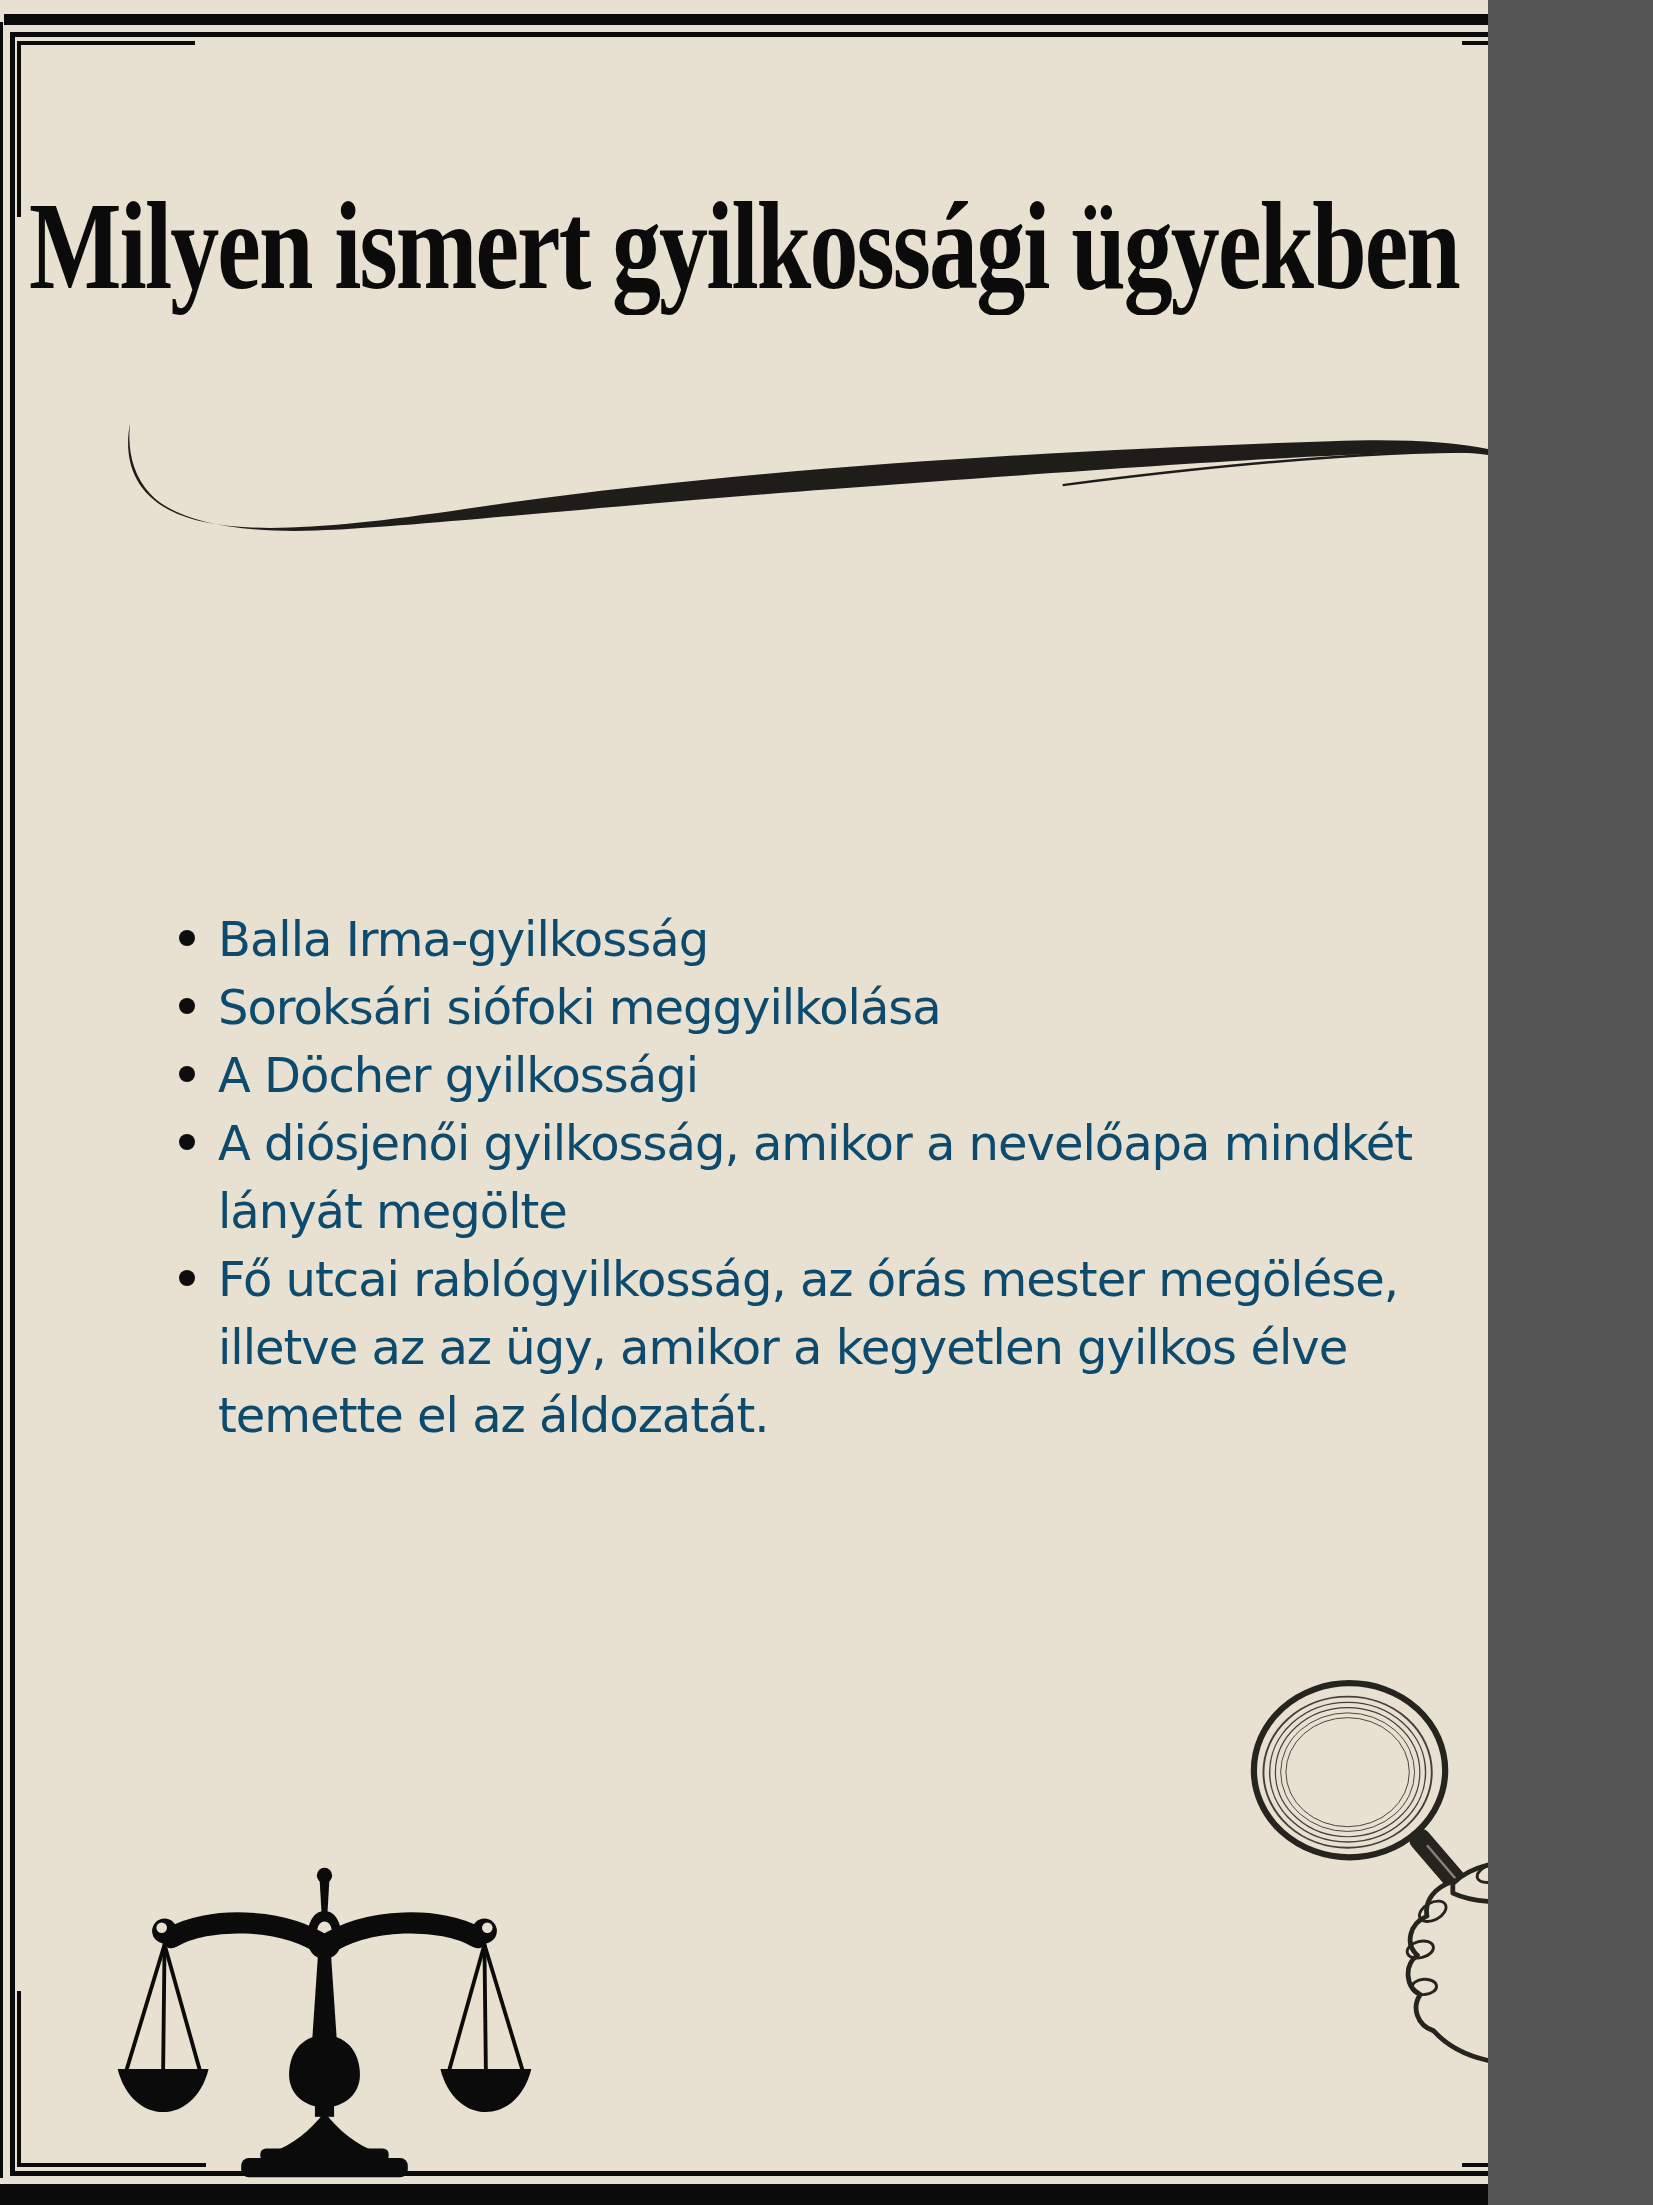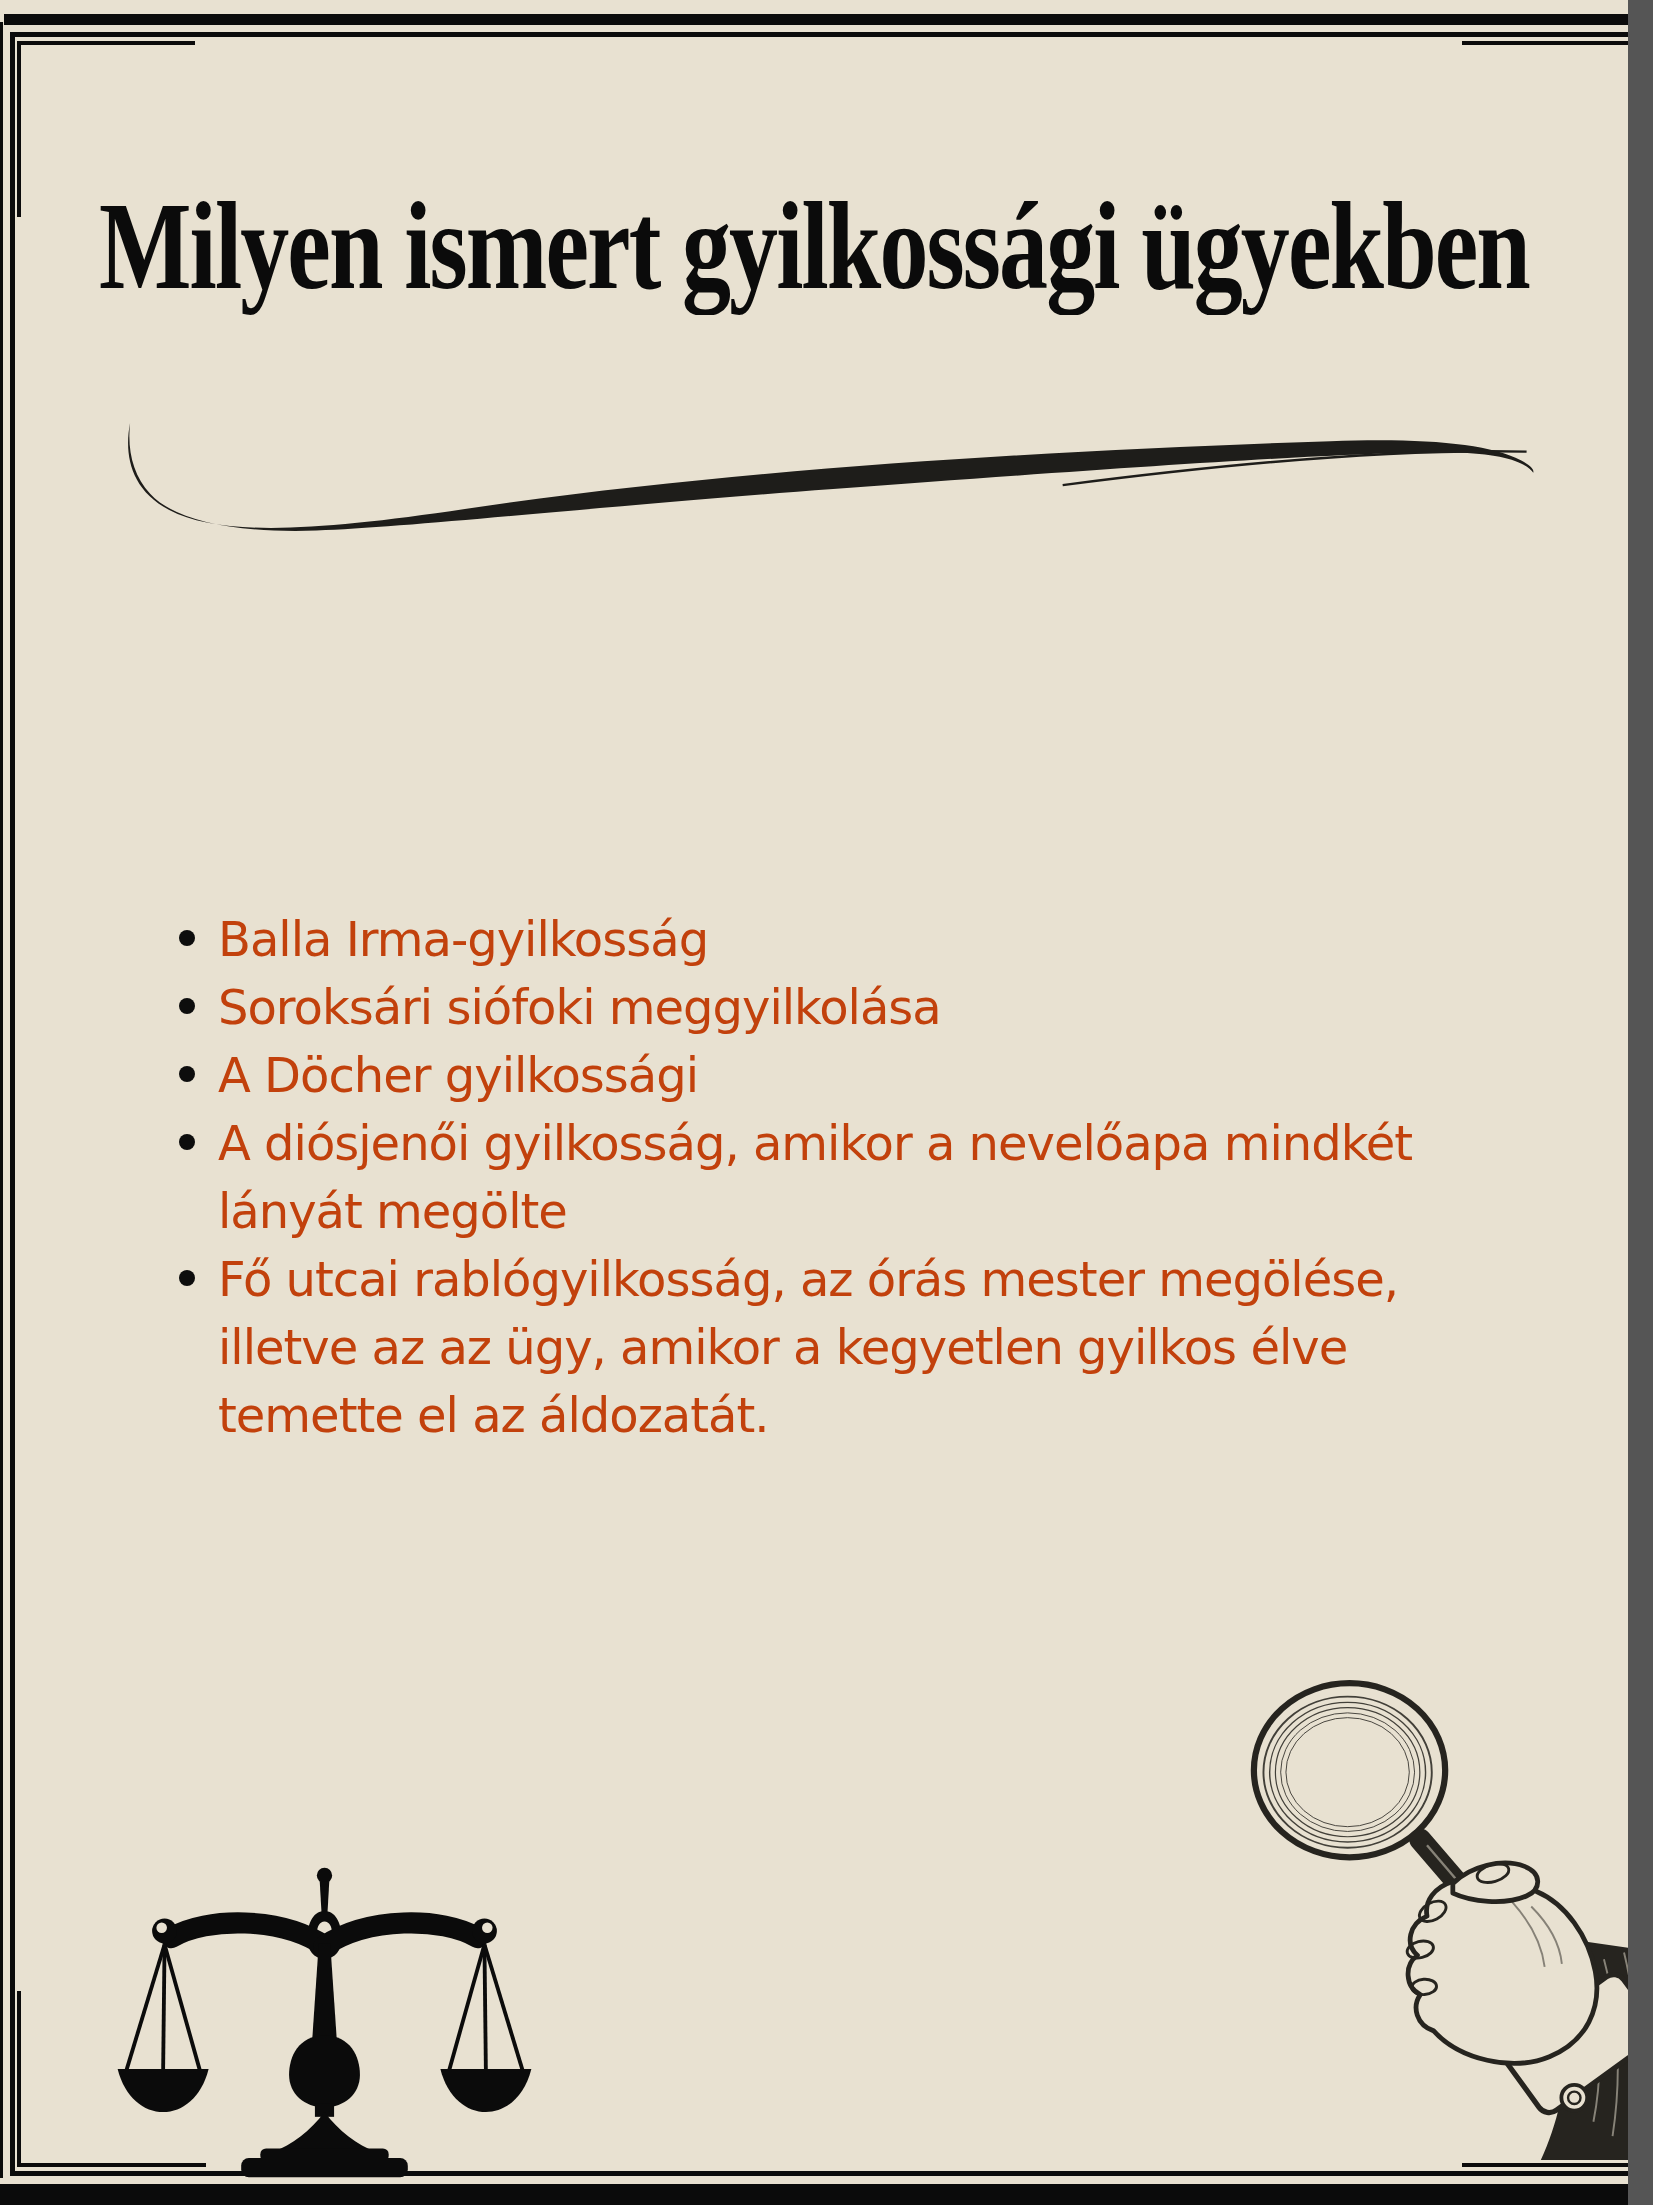--- a/index.html
+++ b/index.html
@@ -1,18 +1,18 @@
 <!DOCTYPE html>
 <html style="font-size:7.7px"><head>
 <meta charset="utf-8">
 <style>
   html,body{margin:0;padding:0;background:#555;}
   .poster{
     position:relative;
-    width:1628px;height:2205px;
+    width:1488px;height:2205px;
     background:#E8E1D1;
     overflow:hidden;
     font-family:"Liberation Serif",serif;
     color:#0B0B0B;
   }
   
   .frame-part{position:absolute;background:#0B0B0B;z-index:1;}
   .f-topbar{left:3.8px;top:14px;width:1645px;height:11px;}
   .f-bottombar{left:0;top:2184px;width:1654px;height:21.5px;}
   .f-outer-left{left:0;top:22px;width:2.9px;height:2156px;}
@@ -33,21 +33,21 @@
   .title-line{height:141px;line-height:141px;font-size:98px;white-space:nowrap;}
   .title-line>span{display:inline-block;transform:scaleY(1.28);transform-origin:center;}
 
   .subtitle{position:absolute;left:0;right:0;top:585px;text-align:center;z-index:2;
             font-weight:bold;letter-spacing:-1px;}
   .subtitle-line{height:85px;line-height:85px;font-size:65px;white-space:nowrap;}
   .subtitle-line>span{display:inline-block;transform:scaleY(1.22);transform-origin:center;}
 
   .cases{position:absolute;left:179px;top:905px;width:1345px;z-index:2;
          font-family:"DejaVu Sans","Liberation Sans",sans-serif;
-         font-size:48px;line-height:68px;letter-spacing:-1px;color:#c2410c;}
+         font-size:48px;line-height:68px;letter-spacing:-1px;color:#0c4a6e;}
   .case{display:flex;align-items:flex-start;}
   .dot{flex:0 0 auto;width:16px;height:16px;border-radius:50%;background:#0d0d0d;
        margin:25px 23px 0 0;}
   .case-text{flex:1 1 auto;}
 
   
   .art{position:absolute;z-index:3;}
   .swoosh{left:115px;top:422px;z-index:2;}
 </style>
 </head>

